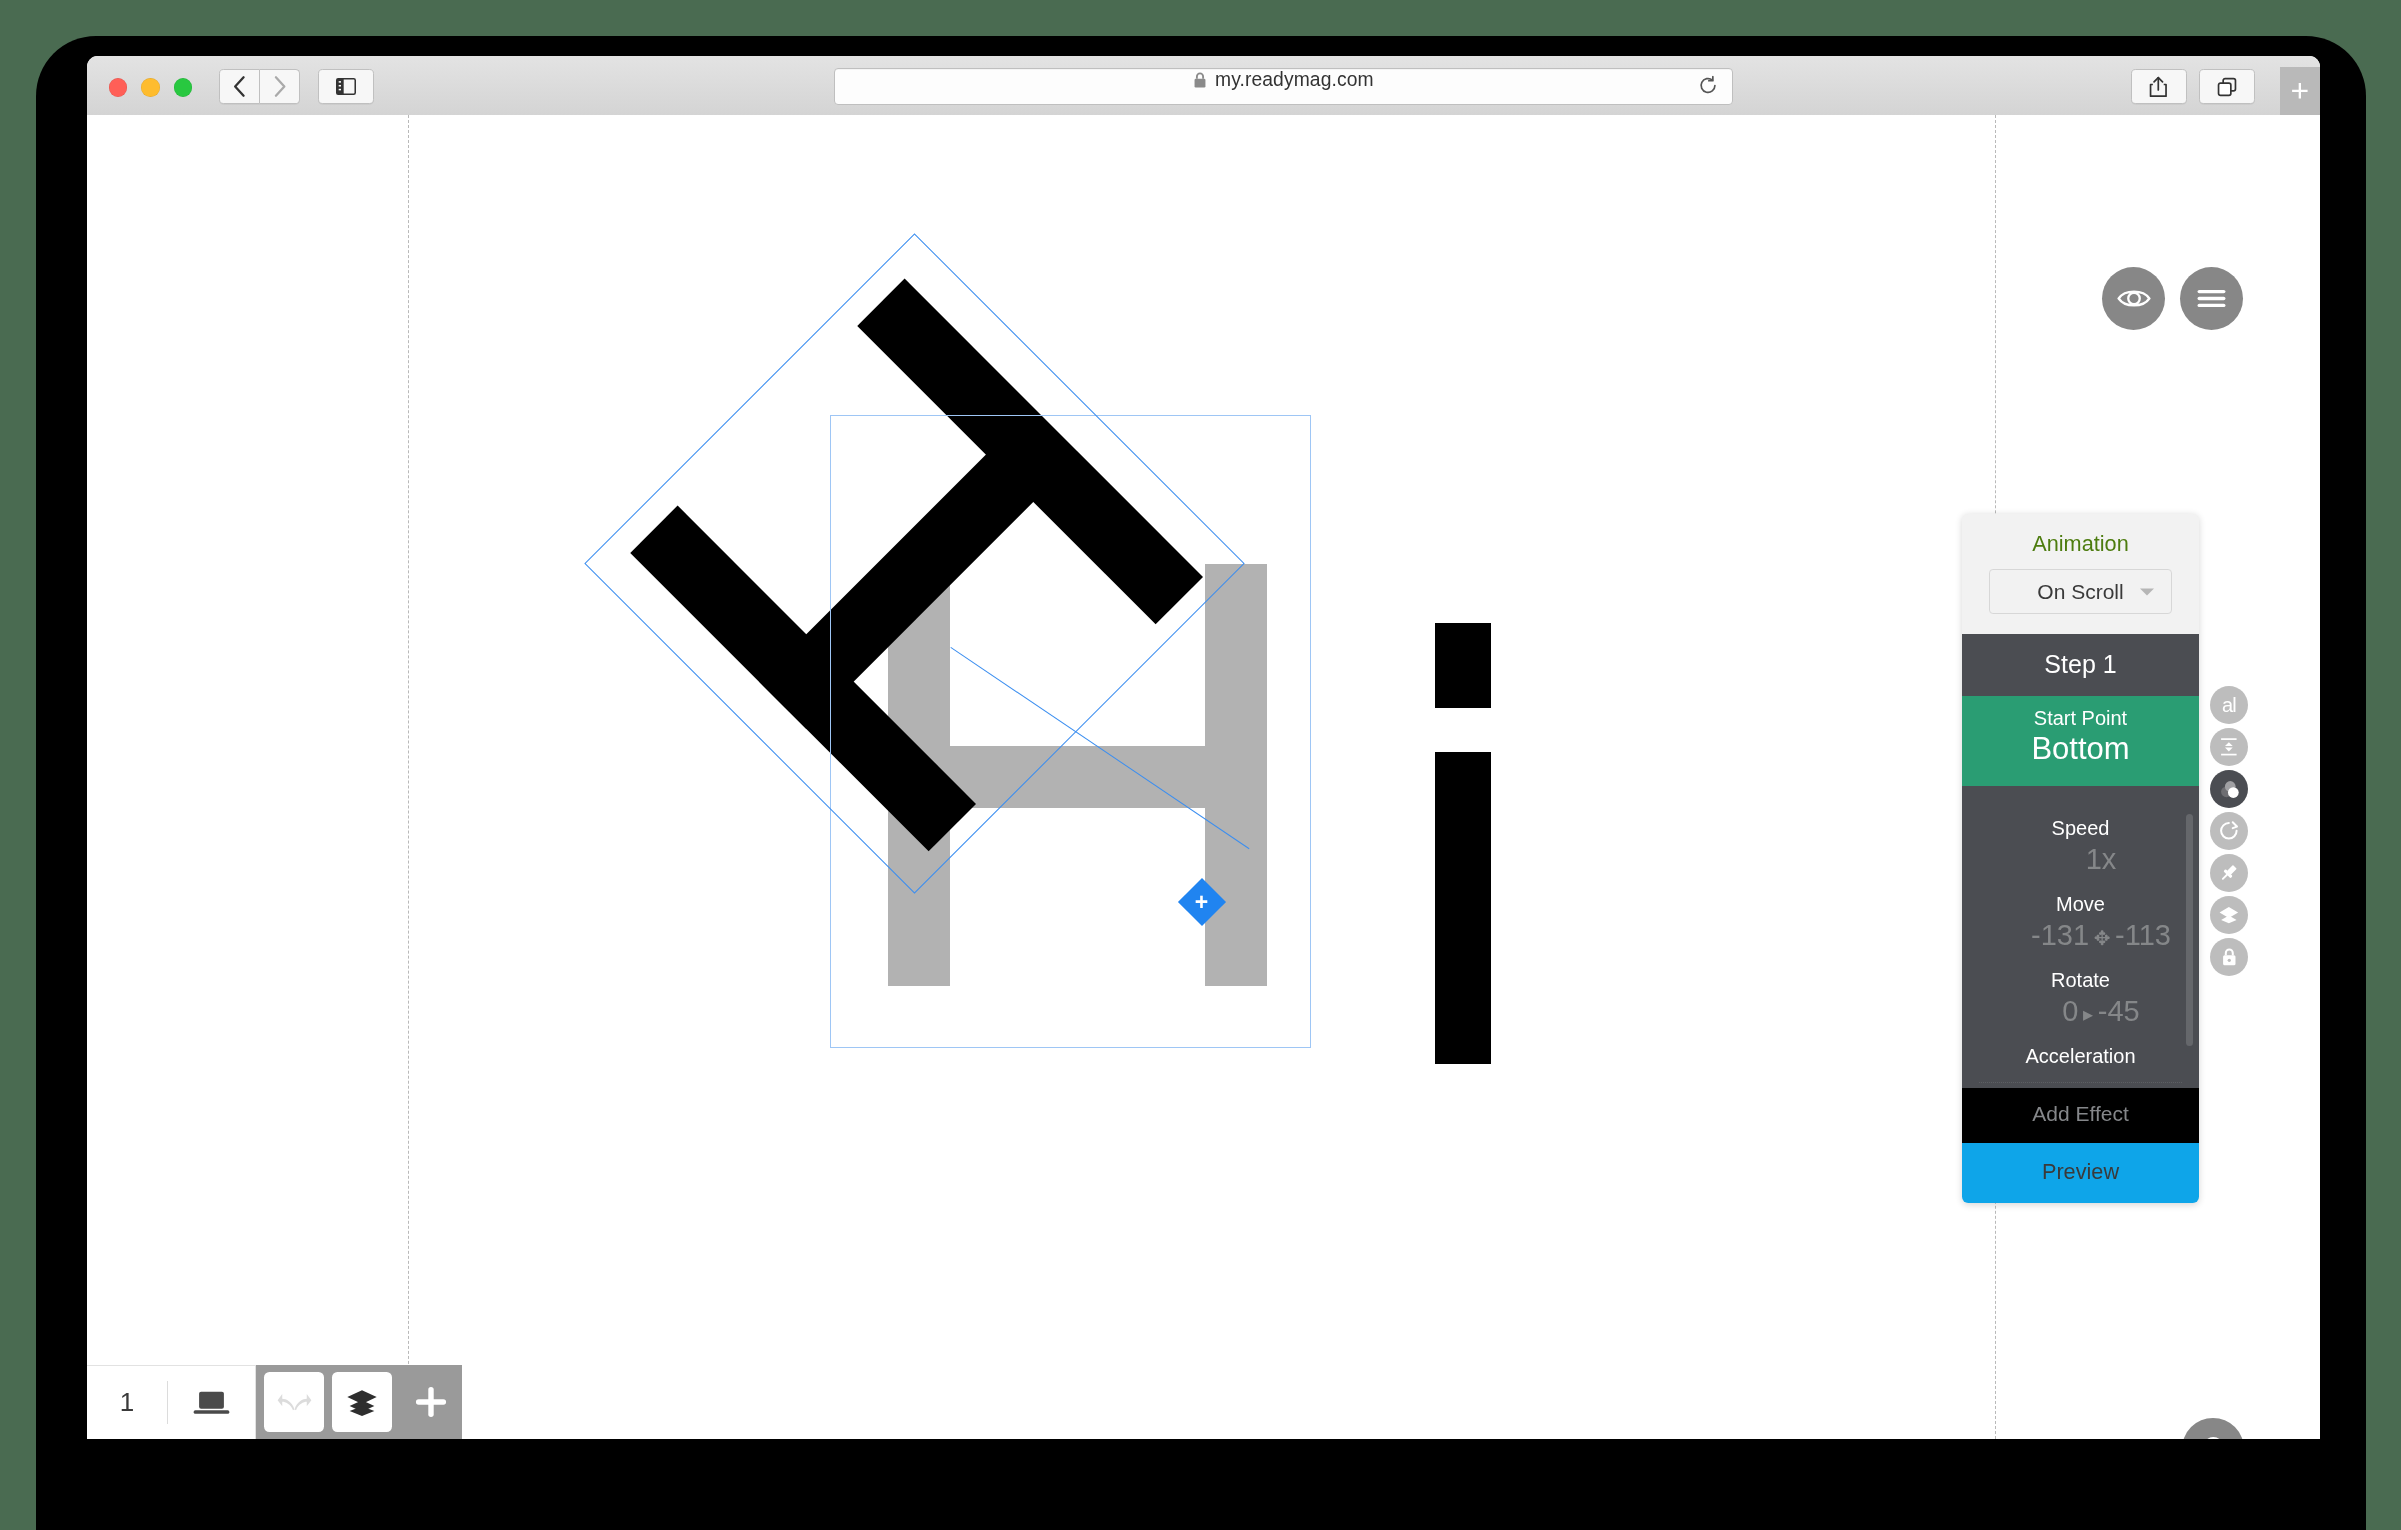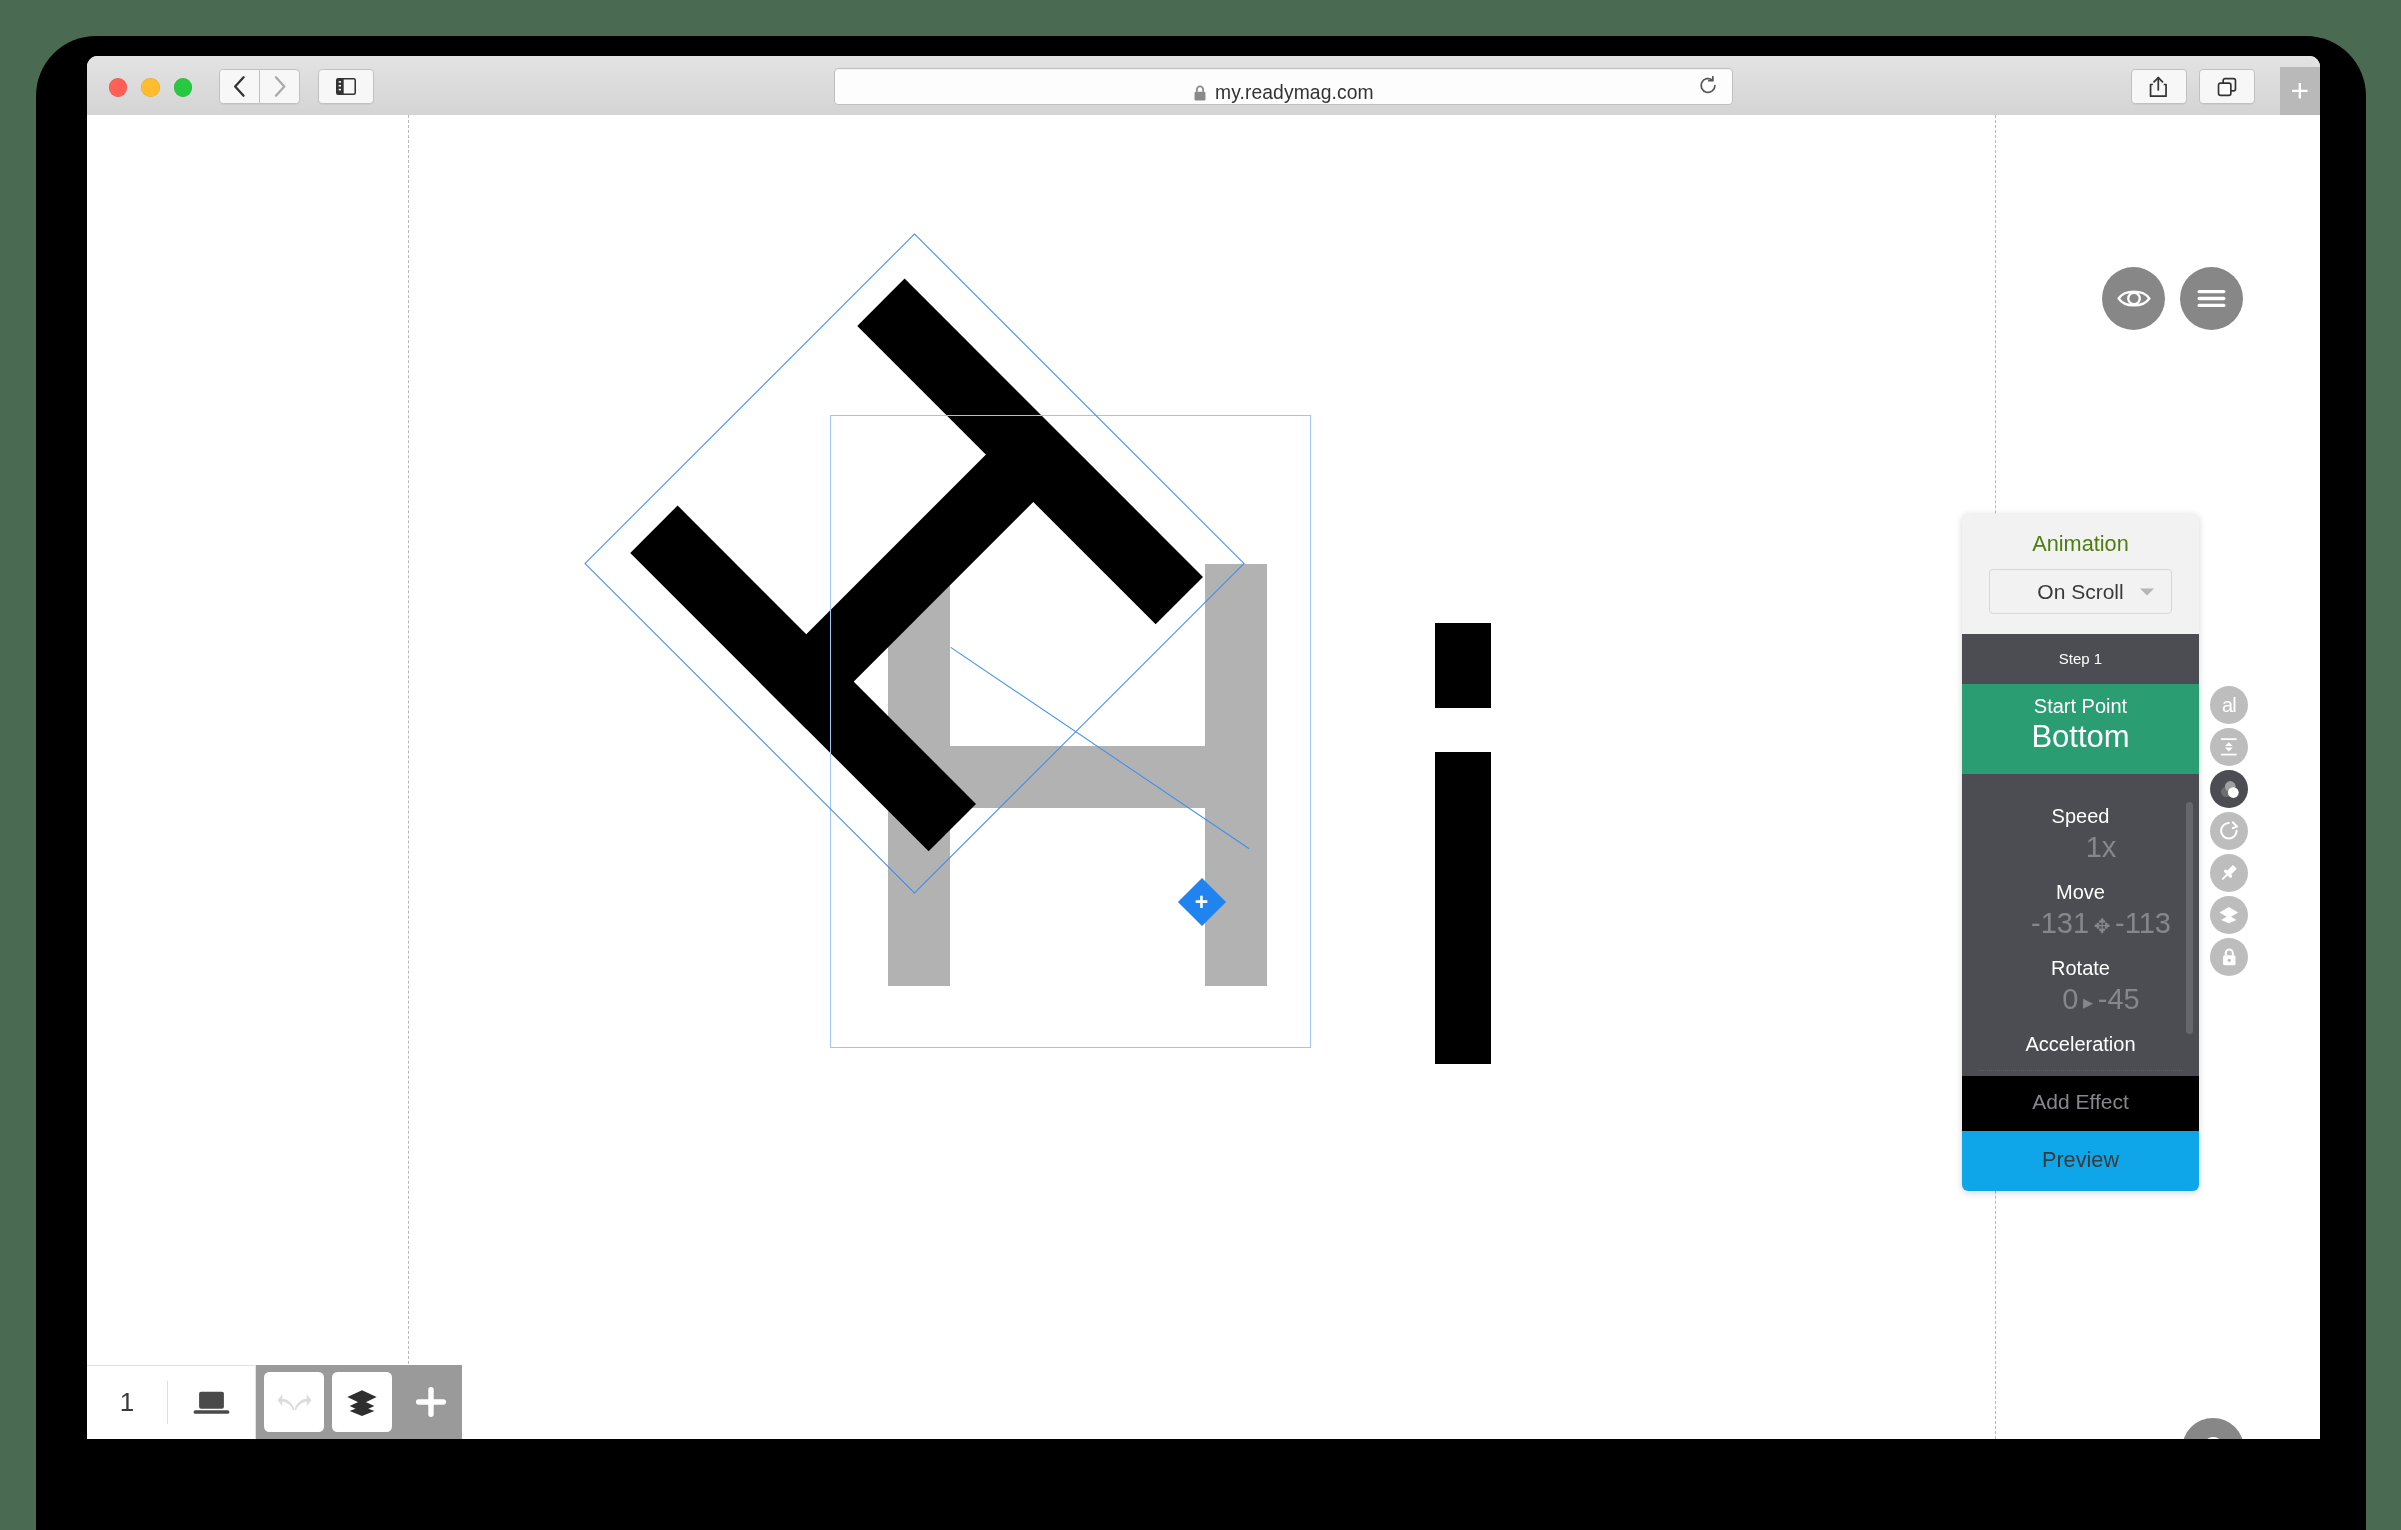--- a/index.html
+++ b/index.html
@@ -45,21 +45,21 @@
   .sidebarbtn{
     position:absolute;left:231px;top:13px;width:54px;height:33px;
     background:#f7f7f7;border:0.8px solid #c0c0c0;border-radius:4.6px;
     display:flex;align-items:center;justify-content:center;
     box-shadow:0 0.8px 0 rgba(0,0,0,.06);
   }
 
   #urlbar{
     position:absolute;left:747px;top:12.4px;width:897px;height:35px;
     background:#fdfdfd;border:0.8px solid #bfbfbf;border-radius:4px;
-    display:flex;align-items:flex-end;justify-content:center;
+    display:flex;align-items:flex-start;justify-content:center;
     box-shadow:inset 0 0.8px 0.8px rgba(0,0,0,.05);
   }
   #urlbar .inner{display:flex;align-items:center;gap:7.7px;}
   #urlbar .urltext{font-size:19.3px;color:#333;letter-spacing:0.1px;}
   #reload{position:absolute;right:14px;top:50%;transform:translateY(-50%);}
 
   .rightgroup{position:absolute;right:65px;top:13px;display:flex;gap:12.4px;}
   .rbtn{
     width:54px;height:33px;background:#f7f7f7;border:0.8px solid #c0c0c0;
     border-radius:4.6px;display:flex;align-items:center;justify-content:center;
@@ -125,21 +125,21 @@
     margin:12.4px auto 0;width:181px;height:43px;border:0.8px solid #d7d7d7;
     border-radius:3.9px;background:#f2f2f2;
     display:flex;align-items:center;justify-content:center;position:relative;
   }
   #anim-select .val{font-size:21px;color:#3a3a3a;}
   #anim-select .caret{position:absolute;right:17px;top:50%;transform:translateY(-50%);
     width:0;height:0;border-left:7px solid transparent;border-right:7px solid transparent;border-top:7.7px solid #b6b6b6;}
 
   .dark-sec{background:#4b4d52;position:relative;}
   #step-row{padding:15.5px 0 17px;text-align:center;}
-  #step-row .lbl{color:#fff;font-size:15px;}
+  #step-row .lbl{color:#fff;font-size:25px;}
   #startpoint{background:#2a9d73;padding:10.8px 0 18.6px;text-align:center;}
   #startpoint .lbl{color:#fff;font-size:20px;display:block;}
   #startpoint .val{color:#fff;font-size:31px;display:block;margin-top:1.5px;font-weight:400;}
 
   #props{background:#4b4d52;padding:17px 0 4.6px;position:relative;}
   .prop{text-align:center;margin-bottom:17px;}
   .prop .lbl{color:#fff;font-size:20px;display:block;margin-top:14px;}
   .prop .val{color:#858789;font-size:29px;display:block;margin-top:3.1px;font-weight:300;padding-left:41px;}
   .prop .val .ic{color:#858789;font-size:20px;margin:0 4.6px;}
   #accel{text-align:center;color:#fff;font-size:20px;padding-bottom:7.7px;}

